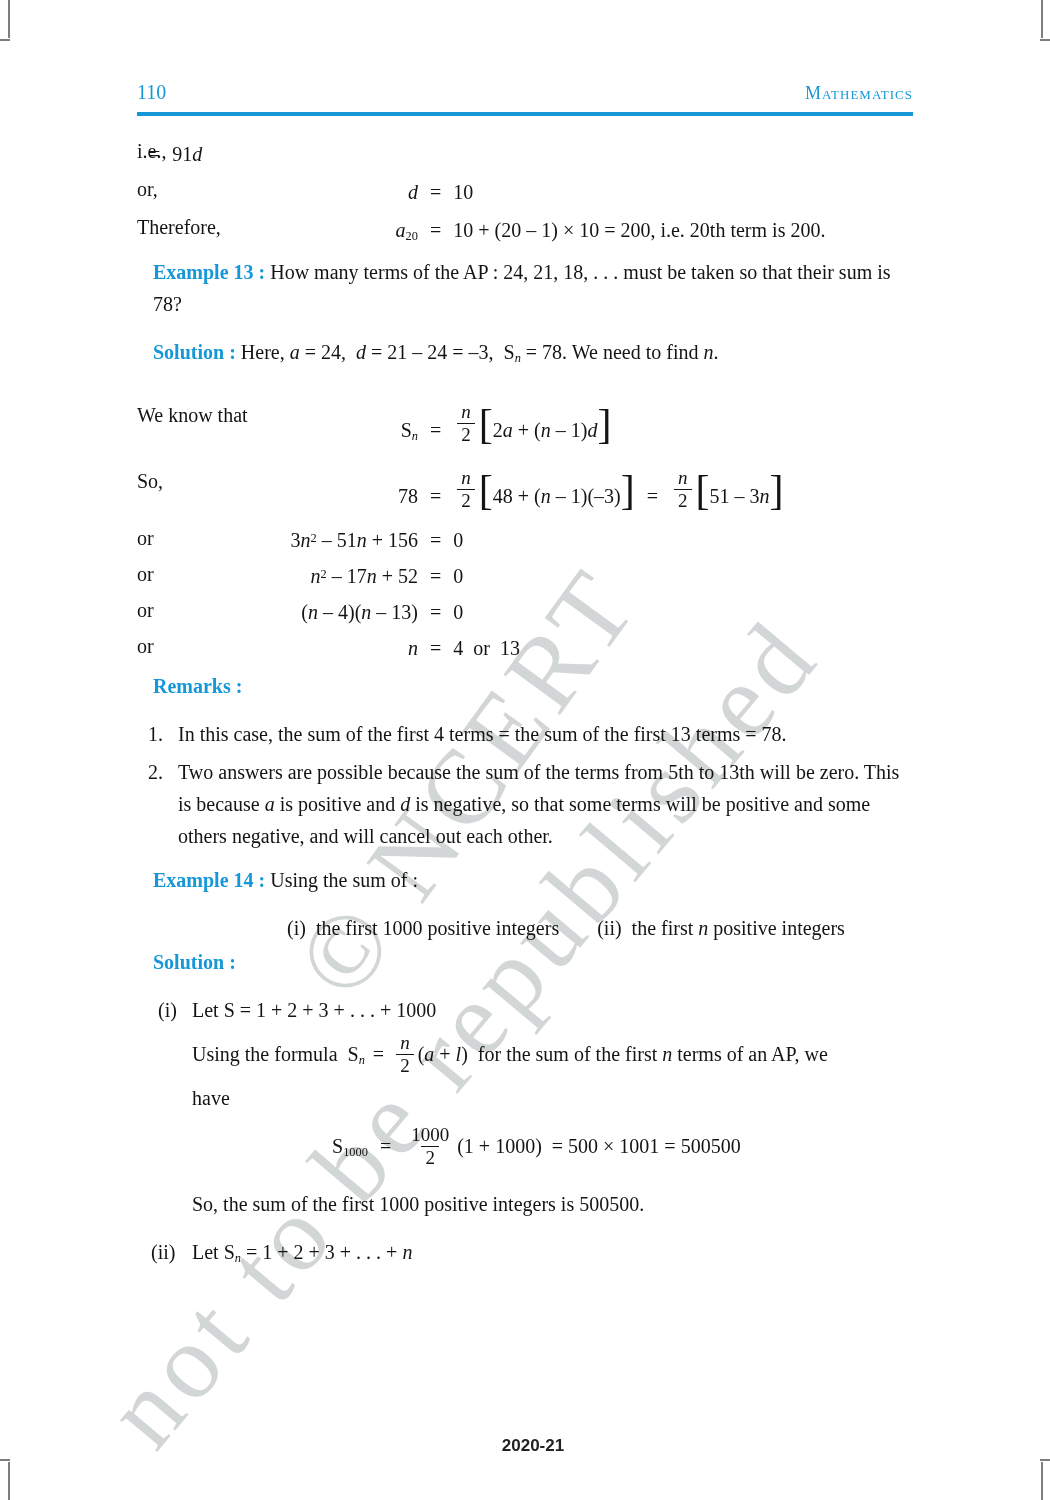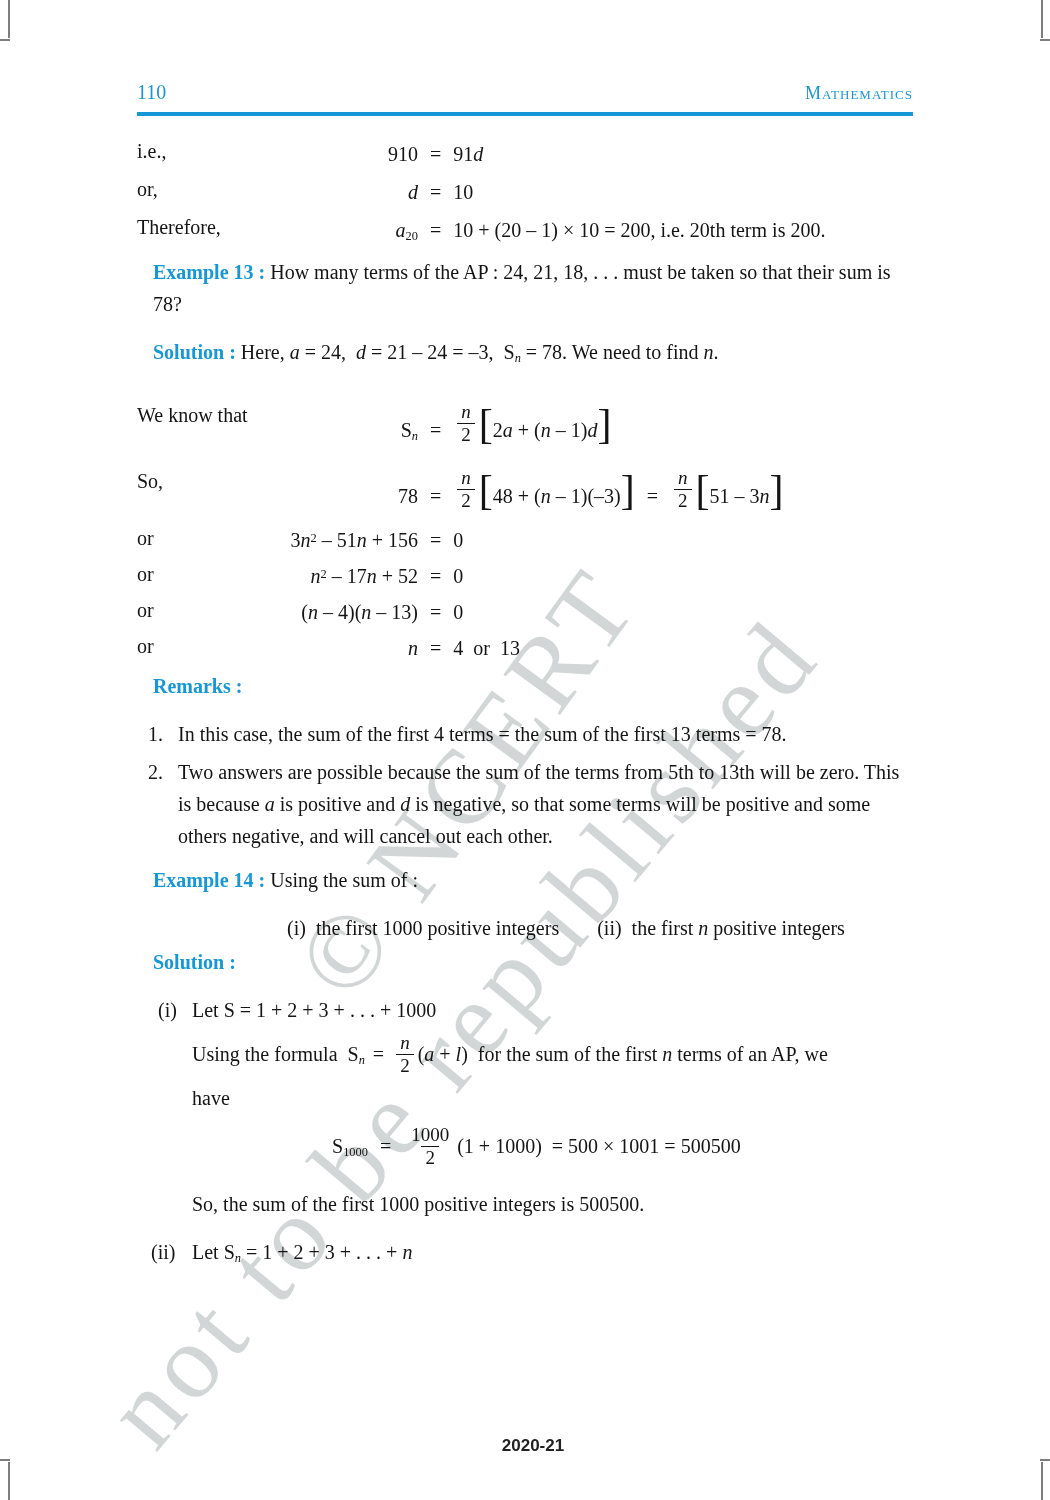--- a/index.html
+++ b/index.html
@@ -81,21 +81,20 @@
 
     <div class="header">
       <span class="pagenum">110</span>
       <span class="subject">Mathematics</span>
     </div>
     <div class="rule"></div>
 
     <div style="margin-top:16px;">
       <div class="eqrow">
         <span class="lab">i.e.,</span>
-        <span class="lhs">910</span>
         <span class="eqs">=</span>
         <span class="rhs">91<i>d</i></span>
       </div>
       <div class="eqrow">
         <span class="lab">or,</span>
         <span class="lhs"><i>d</i></span>
         <span class="eqs">=</span>
         <span class="rhs">10</span>
       </div>
       <div class="eqrow">

